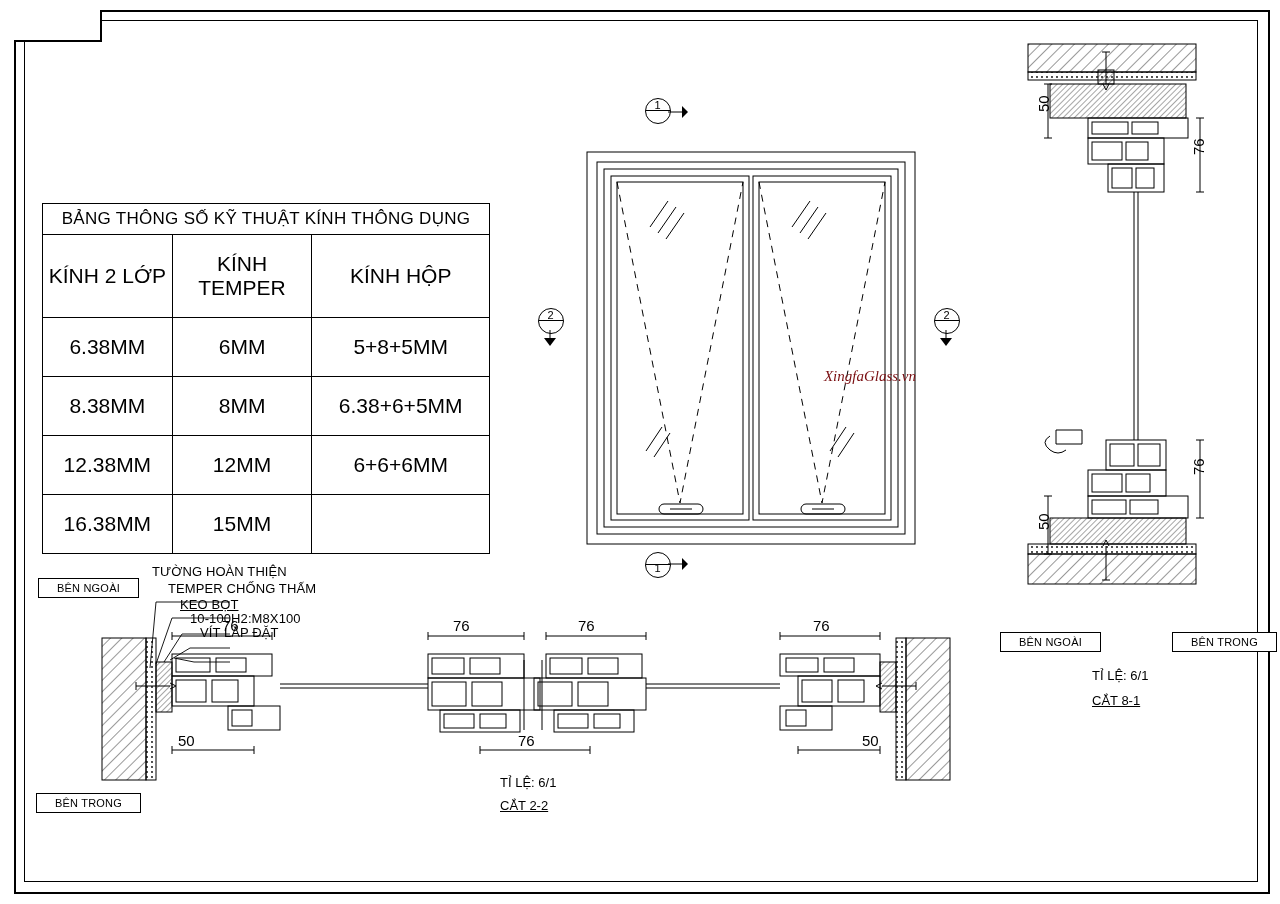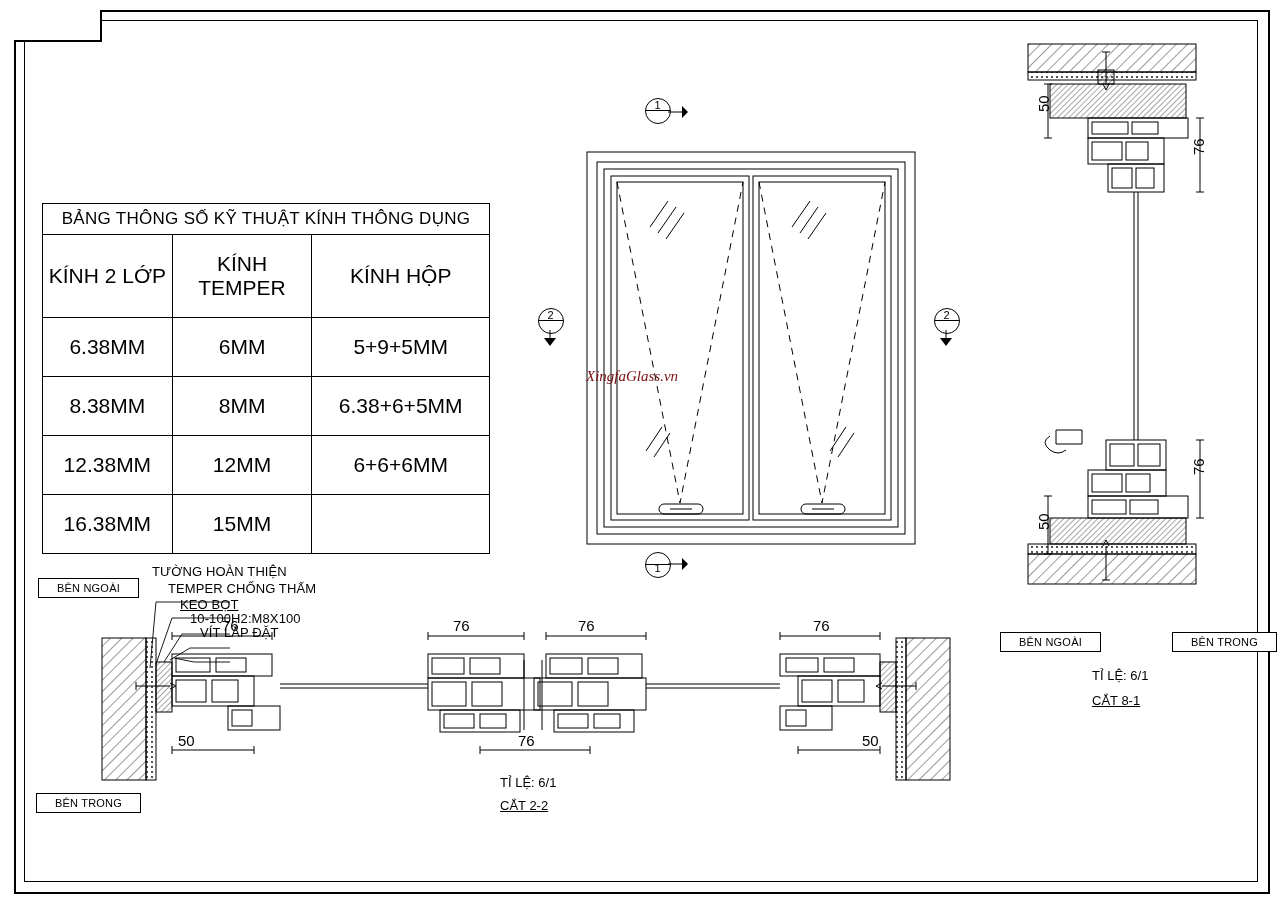--- a/index.html
+++ b/index.html
@@ -43,21 +43,21 @@
     font-family:"Liberation Sans", sans-serif;
   }
   .spec-table .title-cell{font-size:17px;letter-spacing:.3px;padding:5px 2px;}
   .spec-table col.c1{width:130px;}
   .spec-table col.c2{width:140px;}
   .spec-table col.c3{width:178px;}
 
   
   .elev{position:absolute;left:586px;top:151px;width:330px;height:394px;}
   .watermark{
-    position:absolute;left:0;top:0;width:100%;text-align:left;
+    position:absolute;left:0;top:0;width:100%;text-align:right;
     font-family:"Liberation Serif", serif;font-style:italic;
     font-size:15px;color:#7a0f12;
   }
 
   
   .marker{position:absolute;width:26px;height:26px;}
   .marker .circ{
     position:absolute;left:0;top:0;width:24px;height:24px;border:1px solid #000;
     border-radius:50%;background:#fff;
   }
@@ -90,21 +90,21 @@
       <td class="title-cell" colspan="3">BẢNG THÔNG SỐ KỸ THUẬT KÍNH  THÔNG DỤNG</td>
     </tr>
     <tr>
       <td>KÍNH 2 LỚP</td>
       <td>KÍNH TEMPER</td>
       <td>KÍNH HỘP</td>
     </tr>
     <tr>
       <td>6.38MM</td>
       <td>6MM</td>
-      <td>5+9+5MM</td>
+      <td>5+8+5MM</td>
     </tr>
     <tr>
       <td>8.38MM</td>
       <td>8MM</td>
       <td>6.38+6+5MM</td>
     </tr>
     <tr>
       <td>12.38MM</td>
       <td>12MM</td>
       <td>6+6+6MM</td>

